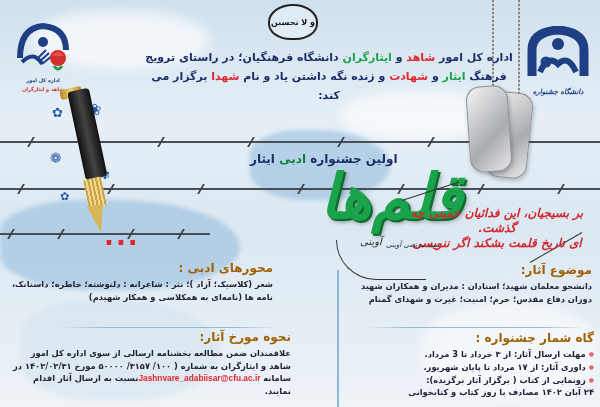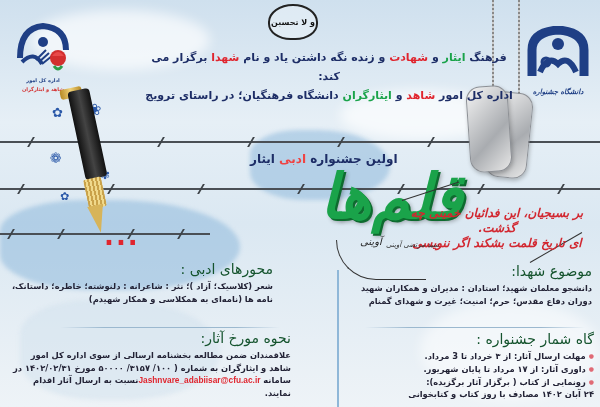--- a/index.html
+++ b/index.html
@@ -39,34 +39,34 @@
 
   
   .pen-body { position: absolute; left: 67px; top: 90px; width: 22px; height: 90px; background: linear-gradient(90deg, #111, #444 50%, #111); transform: rotate(-12deg); transform-origin: top center; border-radius: 4px; }
   .pen-cap { position: absolute; left: 60px; top: 88px; width: 22px; height: 10px; background: linear-gradient(90deg, #b78a25, #f0d279, #b78a25); transform: rotate(-12deg); border-radius: 3px; }
   .pen-grip { position: absolute; left: 86px; top: 178px; width: 18px; height: 30px; background: repeating-linear-gradient(90deg, #c9a24a 0 2px, #f0d98b 2px 4px); transform: rotate(-12deg); border-radius: 2px; }
   .pen-nib { position: absolute; left: 90px; top: 205px; width: 0; height: 0; border-left: 8px solid transparent; border-right: 8px solid transparent; border-top: 28px solid #d7b45a; transform: rotate(-12deg); }
   .floral { position: absolute; color: #2a58a8; font-size: 13px; }
 
   
   .festival-sub { position: absolute; top: 152px; left: 250px; font-size: 12px; font-weight: bold; color: #1d2d66; white-space: nowrap; }
-  .festival-sub .green { color: #ef4444; }
+  .festival-sub .green { color: #15803d; }
   .title-break { position: absolute; top: 145px; left: 110px; font-size: 60px; font-weight: bold; color: #e0252e; font-family: "DejaVu Serif", serif; font-style: italic; text-shadow: 2px 2px 0 #b81b22, 3px 3px 3px rgba(0,0,0,0.25); letter-spacing: -2px; white-space: nowrap; }
   .title-ra { position: absolute; top: 170px; left: 272px; font-size: 46px; font-weight: bold; color: #fff; font-family: "DejaVu Serif", serif; font-style: italic; text-shadow: 1px 1px 0 #667, 2px 2px 3px rgba(0,0,0,0.35); }
   .title-pens { position: absolute; top: 160px; left: 320px; font-size: 62px; font-weight: bold; color: #1aa34a; font-family: "DejaVu Serif", serif; font-style: italic; text-shadow: 2px 2px 0 #0e6b2f, 3px 3px 4px rgba(0,0,0,0.3); }
   .dots { position: absolute; top: 221px; left: 104px; font-size: 26px; color: #e0252e; font-weight: bold; letter-spacing: 2px; }
 
   .quote { position: absolute; top: 206px; left: 398px; width: 198px; text-align: center; color: #d22730; font-style: italic; font-family: "DejaVu Serif", serif; font-size: 12px; line-height: 15px; font-weight: bold; }
   .quote-author { position: absolute; top: 241px; left: 386px; font-size: 7px; color: #333; font-style: italic; }
   .signature { position: absolute; top: 236px; left: 360px; font-size: 10px; color: #222; font-family: "DejaVu Serif", serif; font-style: italic; }
   .slash-line { position: absolute; height: 1px; background: #333; transform-origin: left center; }
 
   
   .section { position: absolute; direction: rtl; text-align: right; color: #1c1c2e; }
-  .section h3 { font-size: 14px; font-weight: normal; color: #14532d; margin-bottom: 3px; }
+  .section h3 { font-size: 12px; font-weight: bold; color: #a16207; margin-bottom: 3px; }
   .section p, .section li { font-size: 8.3px; font-weight: bold; line-height: 12.5px; color: #232336; }
   .section ul { list-style: none; }
   .section li::before { content: "●"; color: #e06a75; font-size: 6px; margin-left: 3px; vertical-align: middle; }
   .section .email { color: #e0252e; direction: ltr; unicode-bidi: embed; font-family: "Liberation Sans", sans-serif; }
   .divider { position: absolute; height: 1px; background: linear-gradient(90deg, transparent, #9bb8cf 20%, #9bb8cf 80%, transparent); }
   .curve { position: absolute; left: 336px; top: 240px; width: 90px; height: 40px; border-bottom: 1.5px solid #333; border-left: 1.5px solid #333; border-radius: 0 0 0 60px; }
   .vline { position: absolute; left: 337px; top: 270px; width: 2px; height: 137px; background: #8fb7d8; }
 </style>
 </head>
 <body>
@@ -133,24 +133,24 @@
     <div class="logo-caption" style="font-size:7px;font-style:italic;">دانشگاه جشنواره</div>
   </div>
 
   <div class="chain" style="left:492px;top:0;height:110px;"></div>
   <div class="chain" style="left:518px;top:0;height:100px;"></div>
   <div class="dogtag" style="left:488px;top:92px;width:42px;height:86px;transform:rotate(6deg);"></div>
   <div class="dogtag" style="left:468px;top:86px;width:42px;height:86px;transform:rotate(-4deg);"></div>
 
   <div class="header">
     <div>
-      <span>فرهنگ </span><span class="green">ایثار</span><span> و </span><span class="red">شهادت</span><span> و زنده نگه داشتن یاد و نام </span><span class="red">شهدا</span><span> برگزار می کند:</span>
+      <span>اداره کل امور </span><span class="red">شاهد</span><span> و </span><span class="green">ایثارگران</span><span> دانشگاه فرهنگیان؛ در راستای ترویج</span>
     </div>
     <div>
-      <span>اداره کل امور </span><span class="red">شاهد</span><span> و </span><span class="green">ایثارگران</span><span> دانشگاه فرهنگیان؛ در راستای ترویج</span>
+      <span>فرهنگ </span><span class="green">ایثار</span><span> و </span><span class="red">شهادت</span><span> و زنده نگه داشتن یاد و نام </span><span class="red">شهدا</span><span> برگزار می کند:</span>
     </div>
   </div>
 
   <div class="floral" style="left:52px;top:105px;">✿</div>
   <div class="floral" style="left:88px;top:100px;font-size:16px;">❀</div>
   <div class="floral" style="left:50px;top:150px;font-size:14px;">❁</div>
   <div class="floral" style="left:100px;top:168px;font-size:12px;">✾</div>
   <div class="floral" style="left:60px;top:190px;font-size:11px;">✿</div>
   <div class="pen-cap"></div>
   <div class="pen-body"></div>
@@ -182,21 +182,21 @@
   <div class="divider" style="left:60px;top:327px;width:220px;"></div>
 
   <div class="section" style="left:8px;top:330px;width:283px;">
     <h3>نحوه مورخ آثار:</h3>
     <p>
       <span>علاقمندان ضمن مطالعه بخشنامه ارسالی از سوی اداره کل امور شاهد و ایثارگران به شماره ( ۱۰۰/ ۳۱۵۷/ ۵۰۰۰۰ مورخ ۱۴۰۲/۰۲/۳۱ در سامانه </span><span class="email">Jashnvare_adabiisar@cfu.ac.ir</span><span>نسبت به ارسال آثار اقدام نمایند.</span>
     </p>
   </div>
 
   <div class="section" style="left:352px;top:263px;width:240px;">
-    <h3>موضوع شهدا:</h3>
+    <h3>موضوع آثار:</h3>
     <p>دانشجو معلمان شهید؛ استادان : مدیران و همکاران شهید دوران دفاع مقدس؛ حرم؛ امنیت؛ غیرت و شهدای گمنام</p>
   </div>
   <div class="divider" style="left:365px;top:327px;width:220px;"></div>
 
   <div class="section" style="left:352px;top:331px;width:242px;">
     <h3>گاه شمار جشنواره :</h3>
     <ul>
       <li>مهلت ارسال آثار: از ۳ خرداد تا 3 مرداد.</li>
       <li>داوری آثار: از ۱۷ مرداد تا پایان شهریور.</li>
       <li>رونمایی از کتاب ( برگزار آثار برگزیده):</li>

